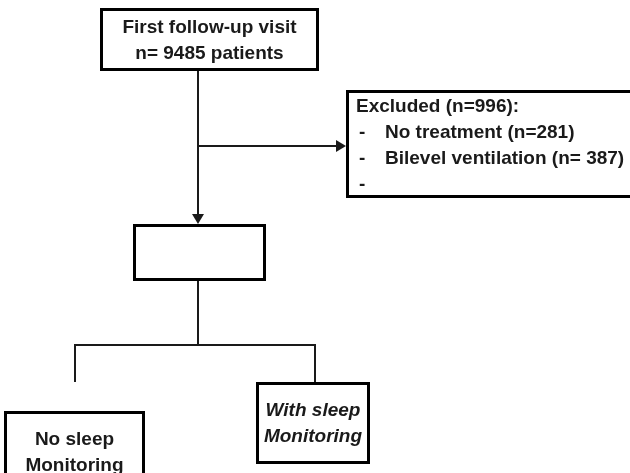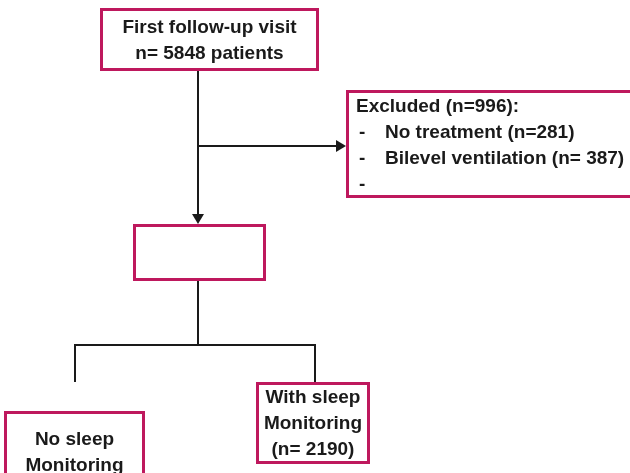--- a/index.html
+++ b/index.html
@@ -12,38 +12,38 @@
     width: 630px;
     height: 473px;
     background: #ffffff;
     font-family: "Liberation Sans", "DejaVu Sans", sans-serif;
     color: #1a1a1a;
     overflow: hidden;
   }
   .box {
     position: absolute;
     box-sizing: border-box;
-    border: 3px solid #be185d;
+    border: 3px solid #000000;
     background: #ffffff;
     font-size: 19px;
     font-weight: 600;
     line-height: 26px;
     text-align: center;
   }
   .box.centered {
     display: flex;
     flex-direction: column;
     justify-content: center;
   }
   #box-first-visit   { left: 100px; top: 8px;   width: 219px; height: 63px; }
   #box-excluded      { left: 346px; top: 90px;  width: 324px; height: 108px;
                        text-align: left; padding: 0 6px 2px 7px; }
   #box-final-sample  { left: 133px; top: 224px; width: 133px; height: 57px; }
   #box-no-sleep      { left: 4px;   top: 382px; width: 141px; height: 81px; margin-top: 29px; }
-  #box-with-sleep    { left: 256px; top: 382px; width: 114px; height: 82px; }
+  #box-with-sleep    { left: 256px; top: 382px; width: 114px; height: 82px; font-style: italic; }
 
   .excluded-item {
     display: flex;
   }
   .excluded-item .bullet {
     flex: 0 0 26px;
     padding-left: 3px;
   }
   .excluded-item .item-text {
     flex: 1 1 auto;
@@ -89,21 +89,21 @@
   <div class="line" id="line-final-to-split"></div>
   <div class="line" id="line-split-horiz"></div>
   <div class="line" id="line-drop-left"></div>
   <div class="line" id="line-drop-right"></div>
 
   <div class="arrowhead" id="arrow-down-final"></div>
   <div class="arrowhead" id="arrow-right-excluded"></div>
 
   <div class="box centered" id="box-first-visit">
     <div>First follow-up visit</div>
-    <div>n= 5848 patients</div>
+    <div>n= 9485 patients</div>
   </div>
 
   <div class="box" id="box-excluded">
     <div>Excluded (n=996):</div>
     <div class="excluded-item">
       <span class="bullet">-</span>
       <span class="item-text">No treatment (n=281)</span>
     </div>
     <div class="excluded-item">
       <span class="bullet">-</span>
@@ -118,16 +118,15 @@
   </div>
 
   <div class="box centered" id="box-no-sleep">
     <div>No sleep</div>
     <div>Monitoring</div>
   </div>
 
   <div class="box centered" id="box-with-sleep">
     <div>With sleep</div>
     <div>Monitoring</div>
-    <div>(n= 2190)</div>
   </div>
 
 </div>
 
 </body></html>

